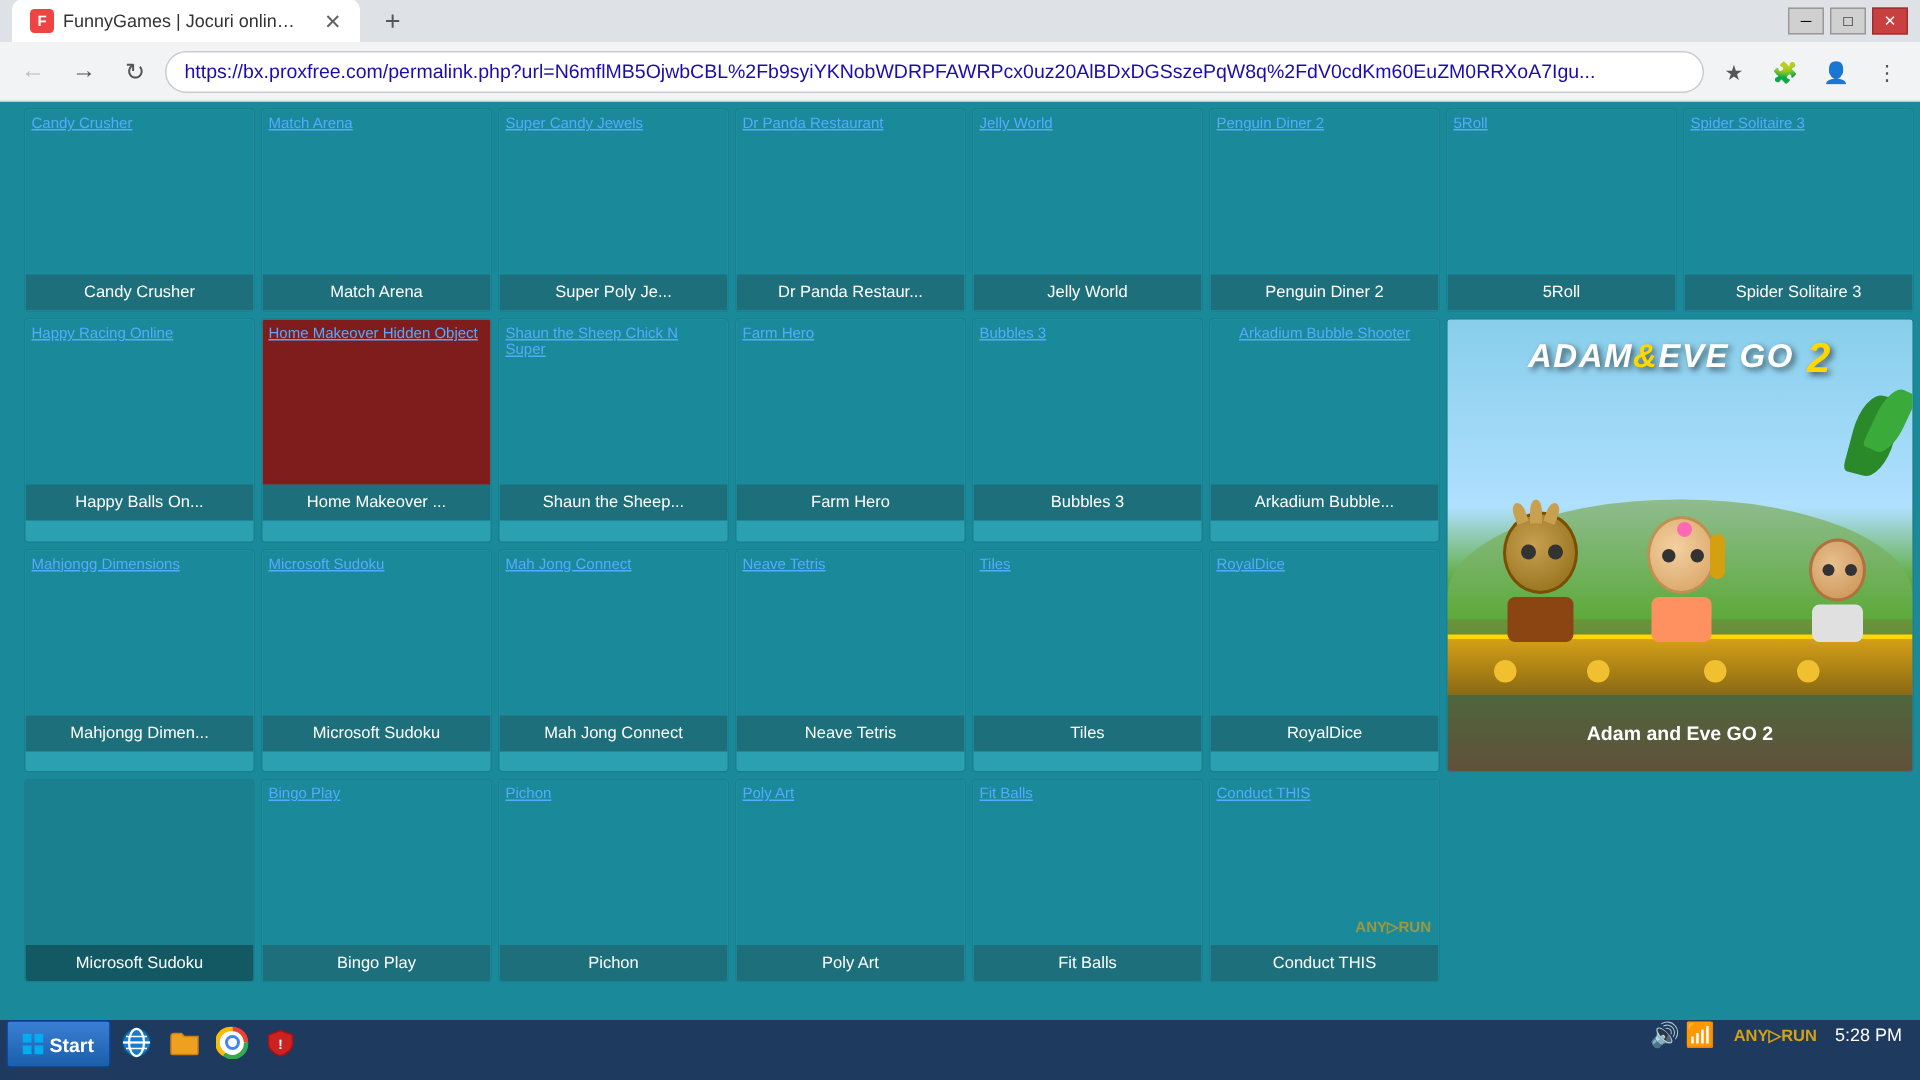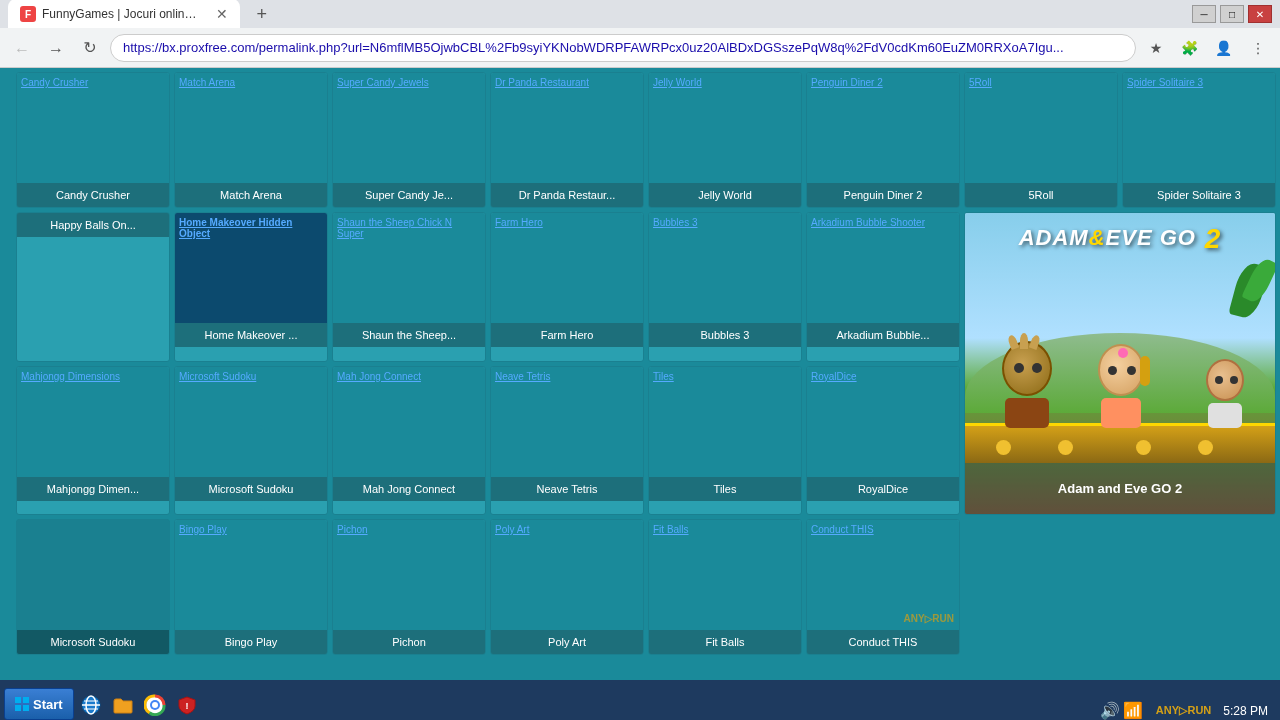--- a/index.html
+++ b/index.html
@@ -23,21 +23,21 @@
     .game-cell { background: #2aa0b0; border: 1px solid #1a8090; border-radius: 3px; overflow: hidden; cursor: pointer; position: relative; }
     .game-thumb { width: 100%; height: 110px; background: #1a8a9a; display: flex; align-items: flex-start; padding: 4px; }
     .game-thumb-text { font-size: 10px; color: #5af; text-decoration: underline; }
     .game-label { padding: 4px 4px; font-size: 11px; color: #fff; text-align: center; background: rgba(0,0,0,0.3); min-height: 24px; display: flex; align-items: center; justify-content: center; }
 
     
     .featured-cell { background: linear-gradient(180deg, #87ceeb 0%, #5aad5a 70%, #8B7355 100%); }
     .featured-cell .game-thumb { height: 240px; background: transparent; padding: 0; align-items: stretch; }
 
     
-    .taskbar { height: 40px; background: #1e3a5f; display: flex; align-items: flex-end; padding: 0 4px; gap: 2px; }
+    .taskbar { height: 40px; background: #1e3a5f; display: flex; align-items: flex-start; padding: 0 4px; gap: 2px; }
     .start-btn { height: 32px; padding: 0 10px; background: linear-gradient(180deg, #3a7fd4 0%, #1a5faa 100%); color: #fff; font-size: 13px; font-weight: bold; border-radius: 3px; display: flex; align-items: center; gap: 4px; cursor: pointer; border: 1px solid #0a4090; }
     .taskbar-icon { width: 30px; height: 30px; display: flex; align-items: center; justify-content: center; cursor: pointer; border-radius: 3px; }
     .taskbar-spacer { flex: 1; }
     .taskbar-tray { display: flex; align-items: center; gap: 4px; color: #fff; font-size: 12px; padding: 0 8px; }
 
     
     .game-cell.featured { grid-row: span 2; }
     .featured-cell .game-thumb { height: 255px; }
   </style>
 </head>
@@ -87,21 +87,21 @@
       <div class="game-cell">
         <div class="game-thumb" style="background:#1a8a9a;">
           <span class="game-thumb-text">Match Arena</span>
         </div>
         <div class="game-label">Match Arena</div>
       </div>
       <div class="game-cell">
         <div class="game-thumb" style="background:#1a8a9a;">
           <span class="game-thumb-text">Super Candy Jewels</span>
         </div>
-        <div class="game-label">Super Candy Je...</div>
+        <div class="game-label">Super Poly Je...</div>
       </div>
       <div class="game-cell">
         <div class="game-thumb" style="background:#1a8a9a;">
           <span class="game-thumb-text">Dr Panda Restaurant</span>
         </div>
         <div class="game-label">Dr Panda Restaur...</div>
       </div>
       <div class="game-cell">
         <div class="game-thumb" style="background:#1a8a9a;">
           <span class="game-thumb-text">Jelly World</span>
@@ -121,24 +121,27 @@
         <div class="game-label">5Roll</div>
       </div>
       <div class="game-cell">
         <div class="game-thumb" style="background:#1a8a9a;">
           <span class="game-thumb-text">Spider Solitaire 3</span>
         </div>
         <div class="game-label">Spider Solitaire 3</div>
       </div>
 
       <div class="game-cell">
+        <div class="game-thumb" style="background:#1a8a9a;">
+          <span class="game-thumb-text">Happy Racing Online</span>
+        </div>
         <div class="game-label">Happy Balls On...</div>
       </div>
       <div class="game-cell">
-        <div class="game-thumb" style="background:#0c4a6e;font-weight:bold;">
+        <div class="game-thumb" style="background:#7f1d1d;">
           <span class="game-thumb-text">Home Makeover Hidden Object</span>
         </div>
         <div class="game-label">Home Makeover ...</div>
       </div>
       <div class="game-cell">
         <div class="game-thumb" style="background:#1a8a9a;">
           <span class="game-thumb-text">Shaun the Sheep Chick N Super</span>
         </div>
         <div class="game-label">Shaun the Sheep...</div>
       </div>
@@ -148,21 +151,21 @@
         </div>
         <div class="game-label">Farm Hero</div>
       </div>
       <div class="game-cell">
         <div class="game-thumb" style="background:#1a8a9a;">
           <span class="game-thumb-text">Bubbles 3</span>
         </div>
         <div class="game-label">Bubbles 3</div>
       </div>
       <div class="game-cell">
-        <div class="game-thumb" style="background:#1a8a9a;">
+        <div class="game-thumb" style="background:#1a8a9a;justify-content:center;">
           <span class="game-thumb-text">Arkadium Bubble Shooter</span>
         </div>
         <div class="game-label">Arkadium Bubble...</div>
       </div>
 
       <div class="game-cell featured featured-cell" style="grid-row: span 2; grid-column: span 2;">
         <div class="game-thumb" style="height:250px;background:transparent;padding:0;position:relative;">
 
           <div style="position:absolute;top:0;left:0;right:0;bottom:0;background:linear-gradient(180deg,#87CEEB 0%,#b0e0ff 50%,#5daa3a 70%,#7B6B3A 100%);"></div>
 

